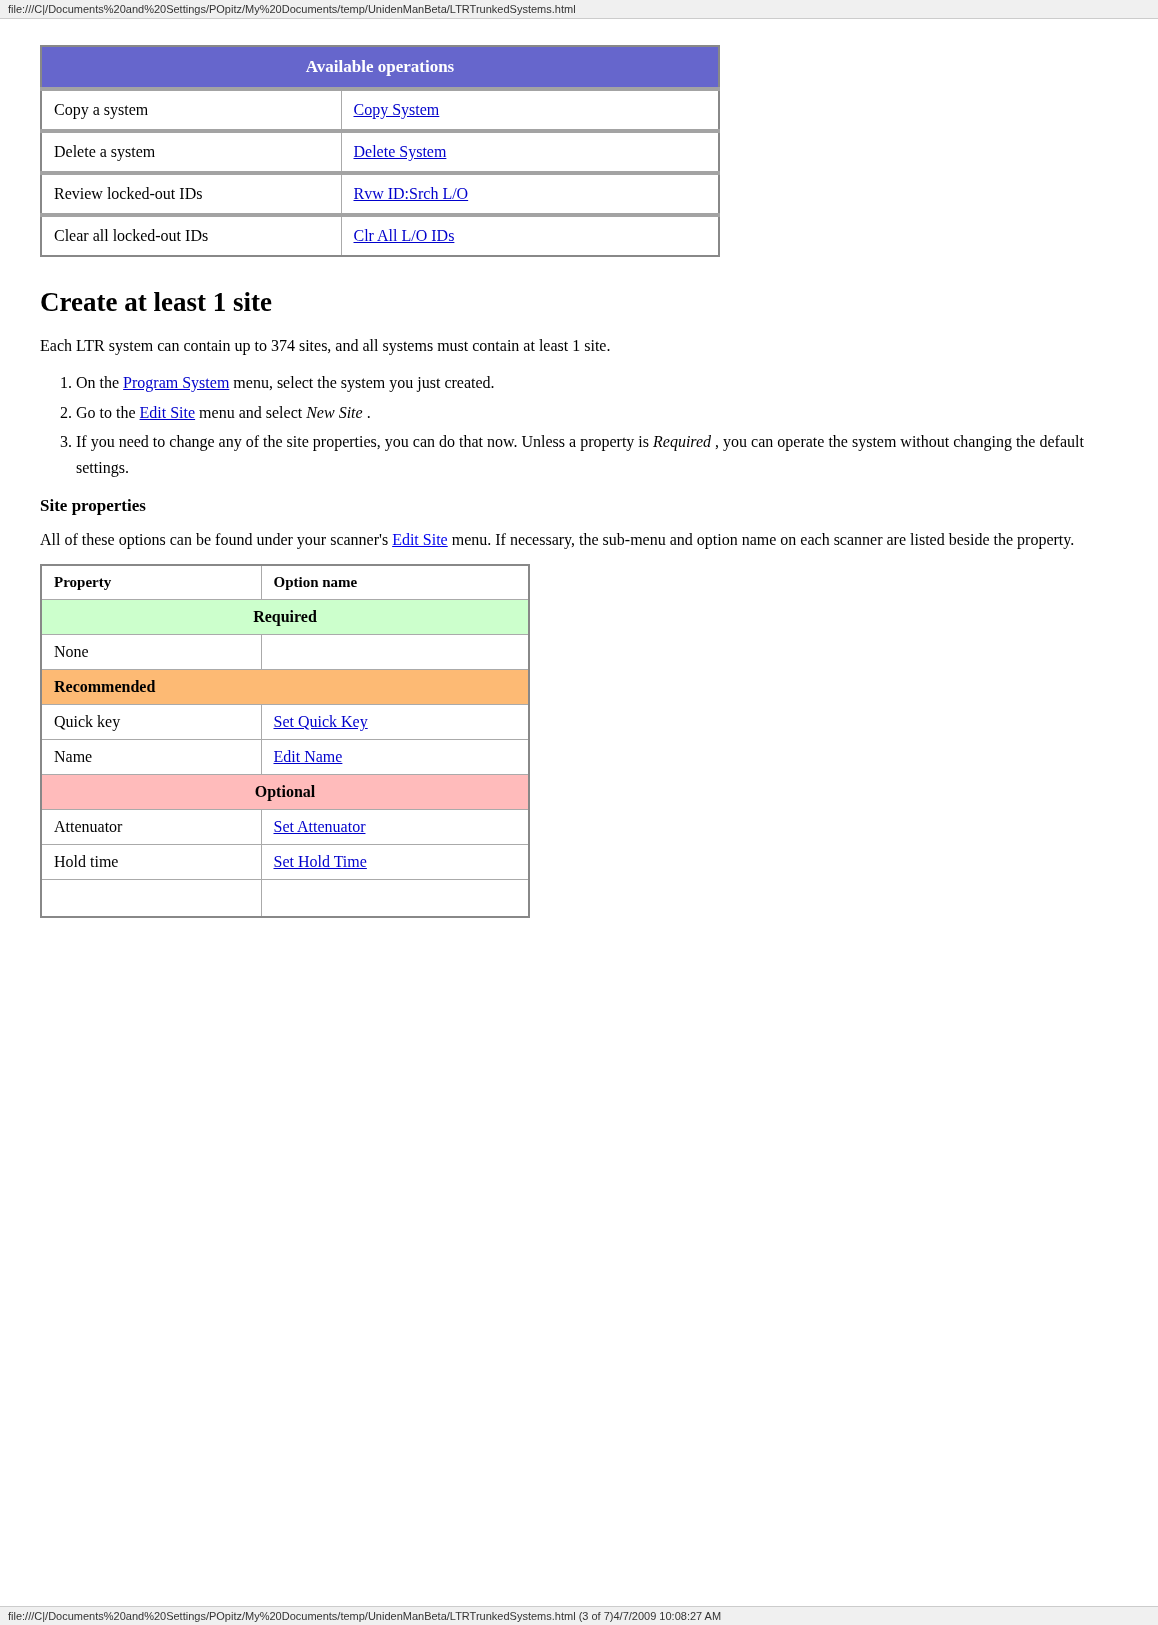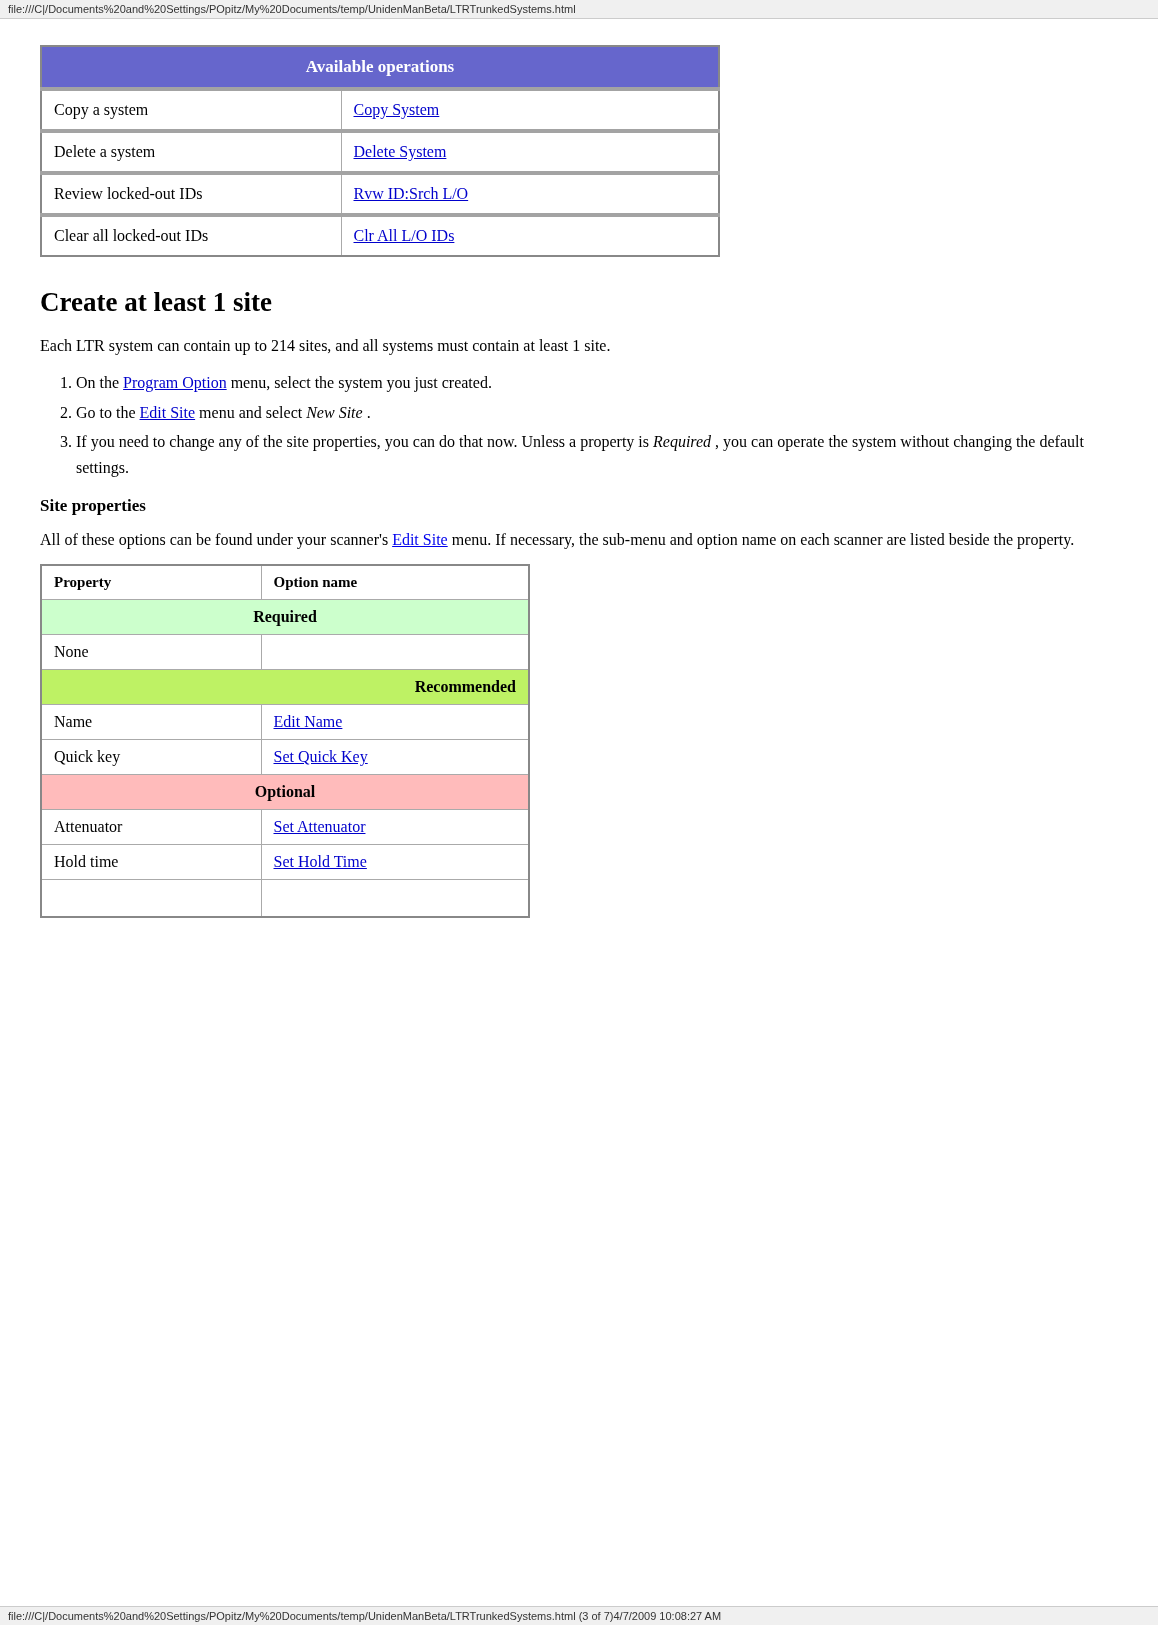--- a/index.html
+++ b/index.html
@@ -111,22 +111,22 @@
       color: #0000cc;
       text-decoration: underline;
     }
     .row-required {
       background-color: #ccffcc;
       text-align: center;
       font-weight: bold;
       font-size: 15px;
     }
     .row-recommended {
-      background-color: #bef264;
-      text-align: right;
+      background-color: #fdba74;
+      text-align: left;
       font-weight: bold;
       font-size: 15px;
     }
     .row-optional {
       background-color: #ffbbbb;
       text-align: center;
       font-weight: bold;
       font-size: 15px;
     }
     .status-bar {
@@ -171,25 +171,25 @@
         <td><a href="#">Rvw ID:Srch L/O</a></td>
       </tr>
       <tr>
         <td>Clear all locked-out IDs</td>
         <td><a href="#">Clr All L/O IDs</a></td>
       </tr>
     </tbody>
   </table>
 
   <h2 class="section-title">Create at least 1 site</h2>
-  <p class="body-text">Each LTR system can contain up to 214 sites, and all systems must contain at least 1 site.</p>
+  <p class="body-text">Each LTR system can contain up to 374 sites, and all systems must contain at least 1 site.</p>
 
   <ol class="steps">
     <li>
-      <span>On the </span><a href="#">Program Option</a><span> menu, select the system you just created.</span>
+      <span>On the </span><a href="#">Program System</a><span> menu, select the system you just created.</span>
     </li>
     <li>
       <span>Go to the </span><a href="#">Edit Site</a><span> menu and select <em>New Site</em> .</span>
     </li>
     <li>
       <span>If you need to change any of the site properties, you can do that now. Unless a property is <em>Required</em> , you can operate the system without changing the default settings.</span>
     </li>
   </ol>
 
   <h3 class="subsection-title">Site properties</h3>
@@ -215,26 +215,26 @@
         <td>None</td>
         <td></td>
       </tr>
 
       <tr>
         <td colspan="2" class="row-recommended">
           <strong>Recommended</strong>
         </td>
       </tr>
       <tr>
+        <td>Quick key</td>
+        <td><a href="#">Set Quick Key</a></td>
+      </tr>
+      <tr>
         <td>Name</td>
         <td><a href="#">Edit Name</a></td>
-      </tr>
-      <tr>
-        <td>Quick key</td>
-        <td><a href="#">Set Quick Key</a></td>
       </tr>
 
       <tr>
         <td colspan="2" class="row-optional">
           <strong>Optional</strong>
         </td>
       </tr>
       <tr>
         <td>Attenuator</td>
         <td><a href="#">Set Attenuator</a></td>

